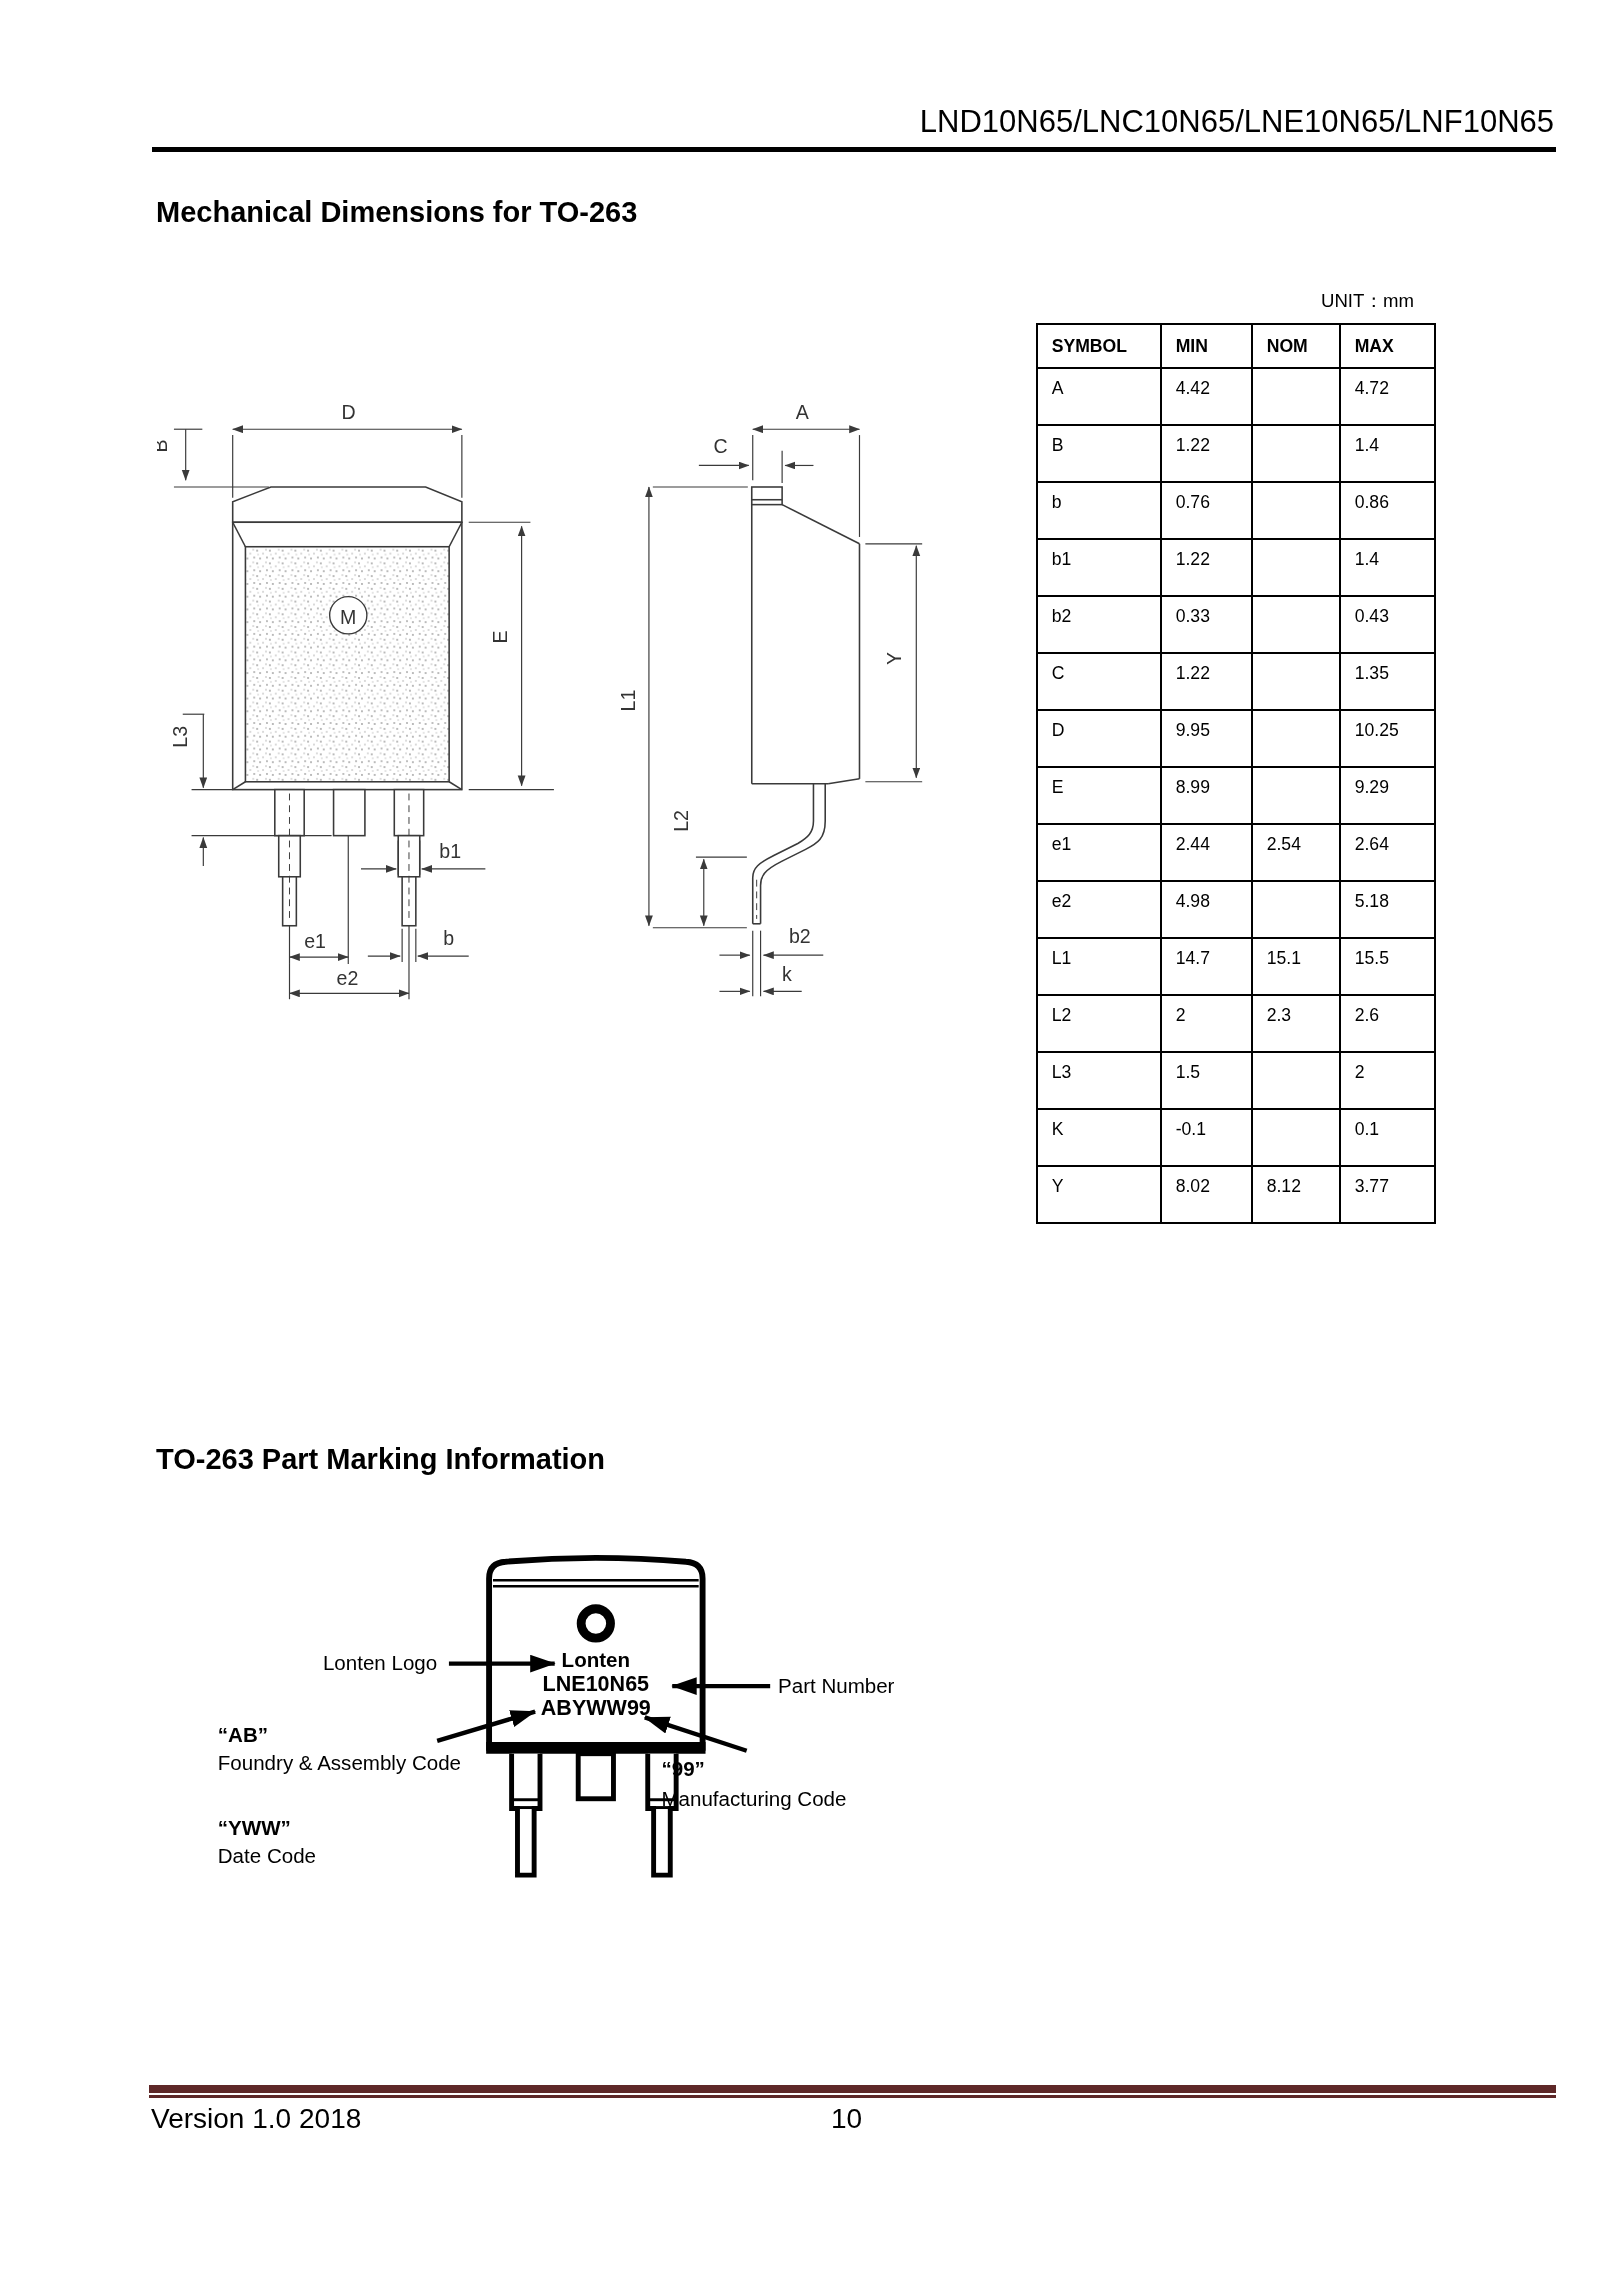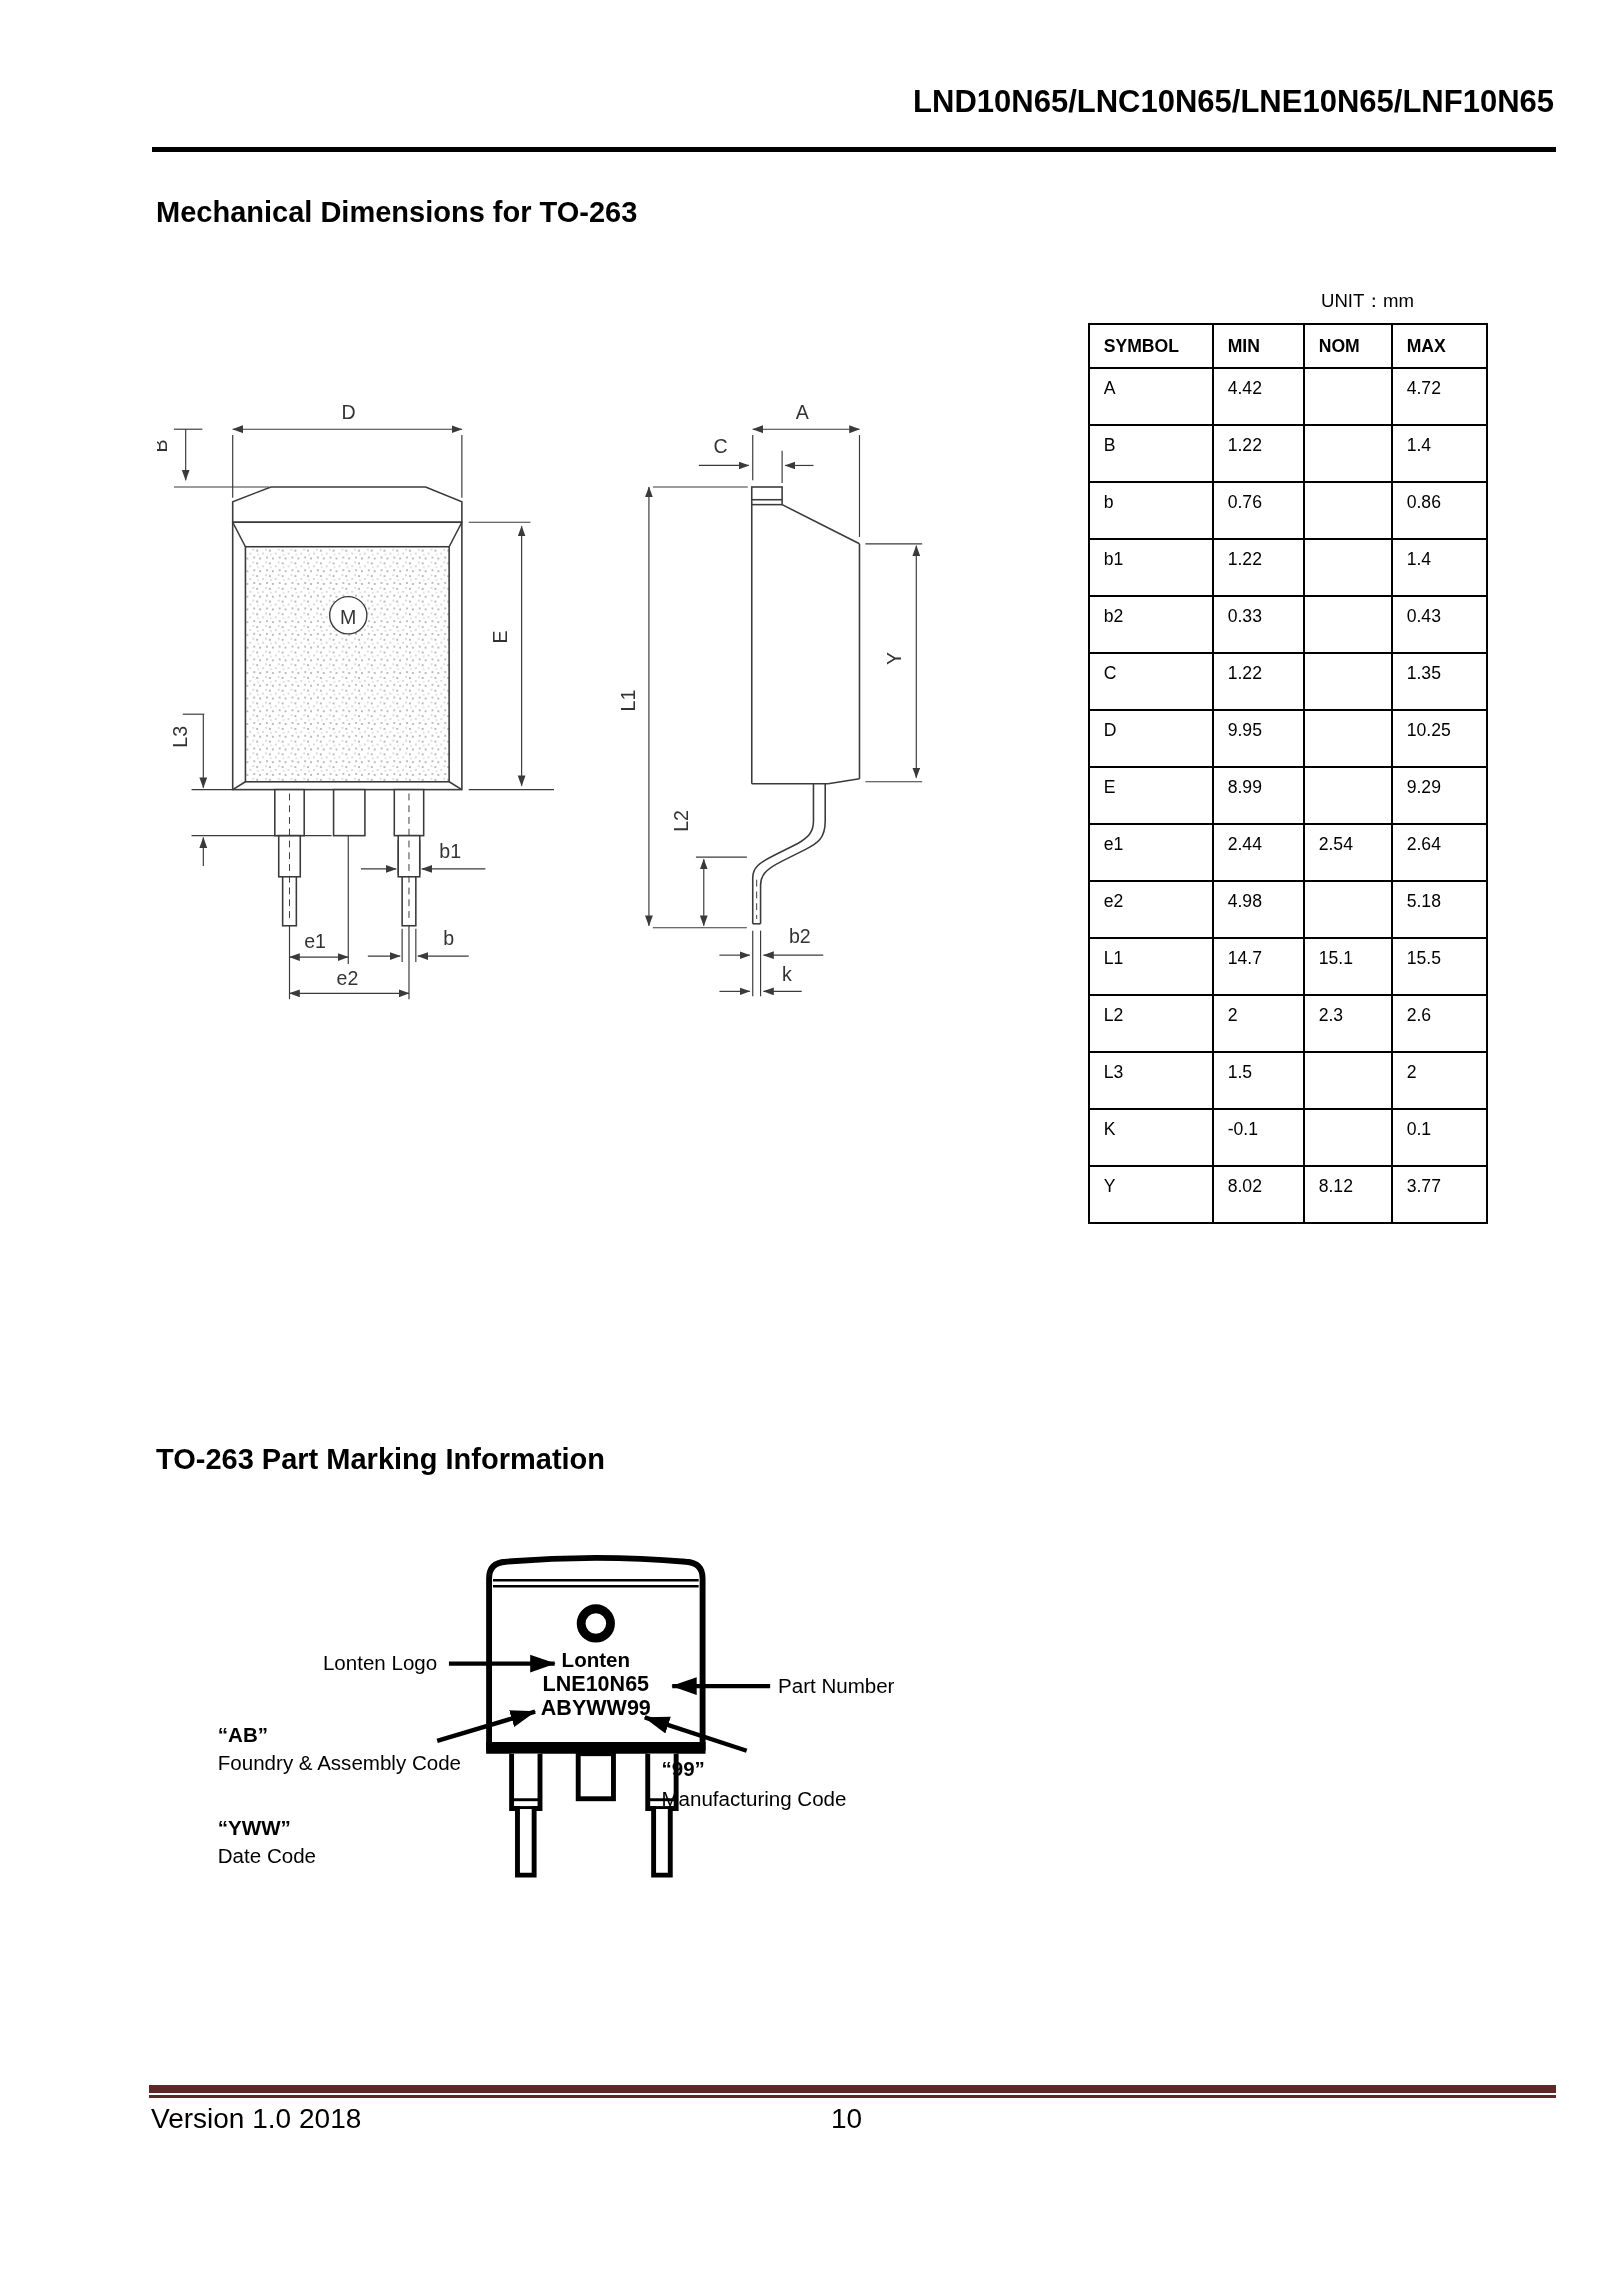--- a/index.html
+++ b/index.html
@@ -3,29 +3,29 @@
 <meta charset="utf-8">
 <style>
   html,body { margin:0; padding:0; background:#888; }
   .page {
     position:relative; width:1621px; height:2293px; background:#ffffff;
     font-family:"Liberation Sans", sans-serif; color:#000; overflow:hidden;
     margin:0 auto;
   }
   .abs { position:absolute; }
   .header-title {
-    left:152px; top:84px; width:1402px; text-align:right;
-    font-size:31px; font-weight:bold; letter-spacing:0px; white-space:nowrap;
+    left:152px; top:104px; width:1402px; text-align:right;
+    font-size:31px; font-weight:normal; letter-spacing:0px; white-space:nowrap;
   }
   .header-rule { left:152px; top:147px; width:1404px; height:4.9px; background:#000; }
   .section-heading { font-size:29px; font-weight:bold; white-space:nowrap; }
   .h-mech { left:156px; top:196px;text-align:center; }
   .h-mark { left:156px; top:1443px; }
   .unit-note { left:1321px; top:288px; font-size:18.6px; }
-  .dim-table { position:absolute; left:1088px; top:323px; border-collapse:collapse; table-layout:fixed;padding-left:8px; }
+  .dim-table { position:absolute; left:1036px; top:323px; border-collapse:collapse; table-layout:fixed;padding-left:8px; }
   .dim-table th, .dim-table td {
     border:2px solid #000; box-sizing:border-box; text-align:left;
     font-size:17.6px; vertical-align:top; padding:8.8px 2px 0 13.7px; background:#fff;
   }
   .dim-table th { height:44px; font-weight:bold; padding-top:10.8px; }
   .dim-table td { height:57px; font-weight:normal; }
   svg { position:absolute; }
   svg text { font-family:"Liberation Sans", sans-serif; }
   .dim-txt { font-size:20px; fill:#333; }
   .mark-lbl { font-size:21px; fill:#000; }

